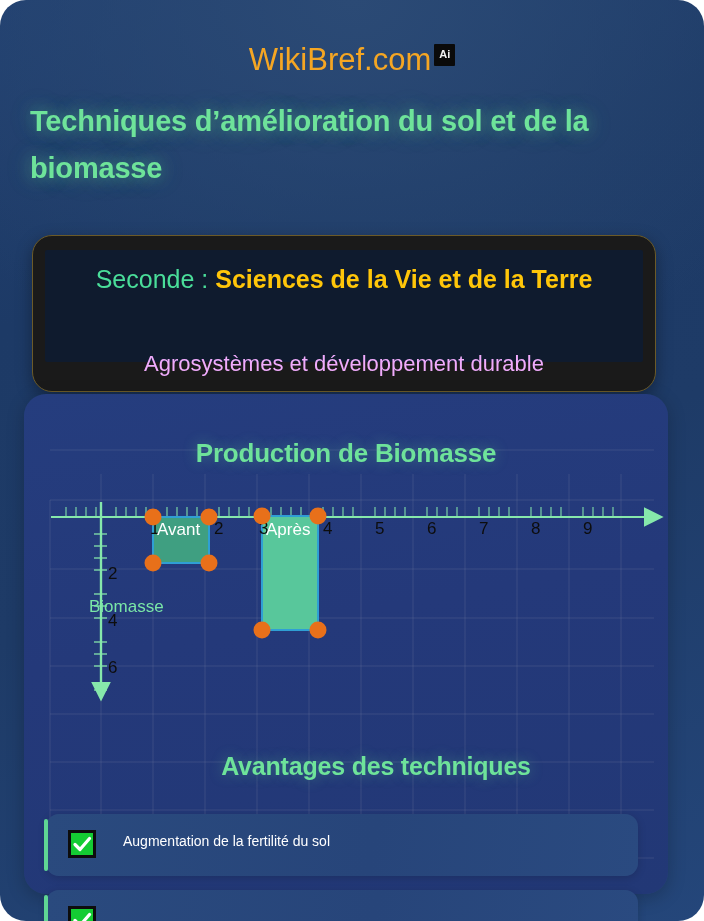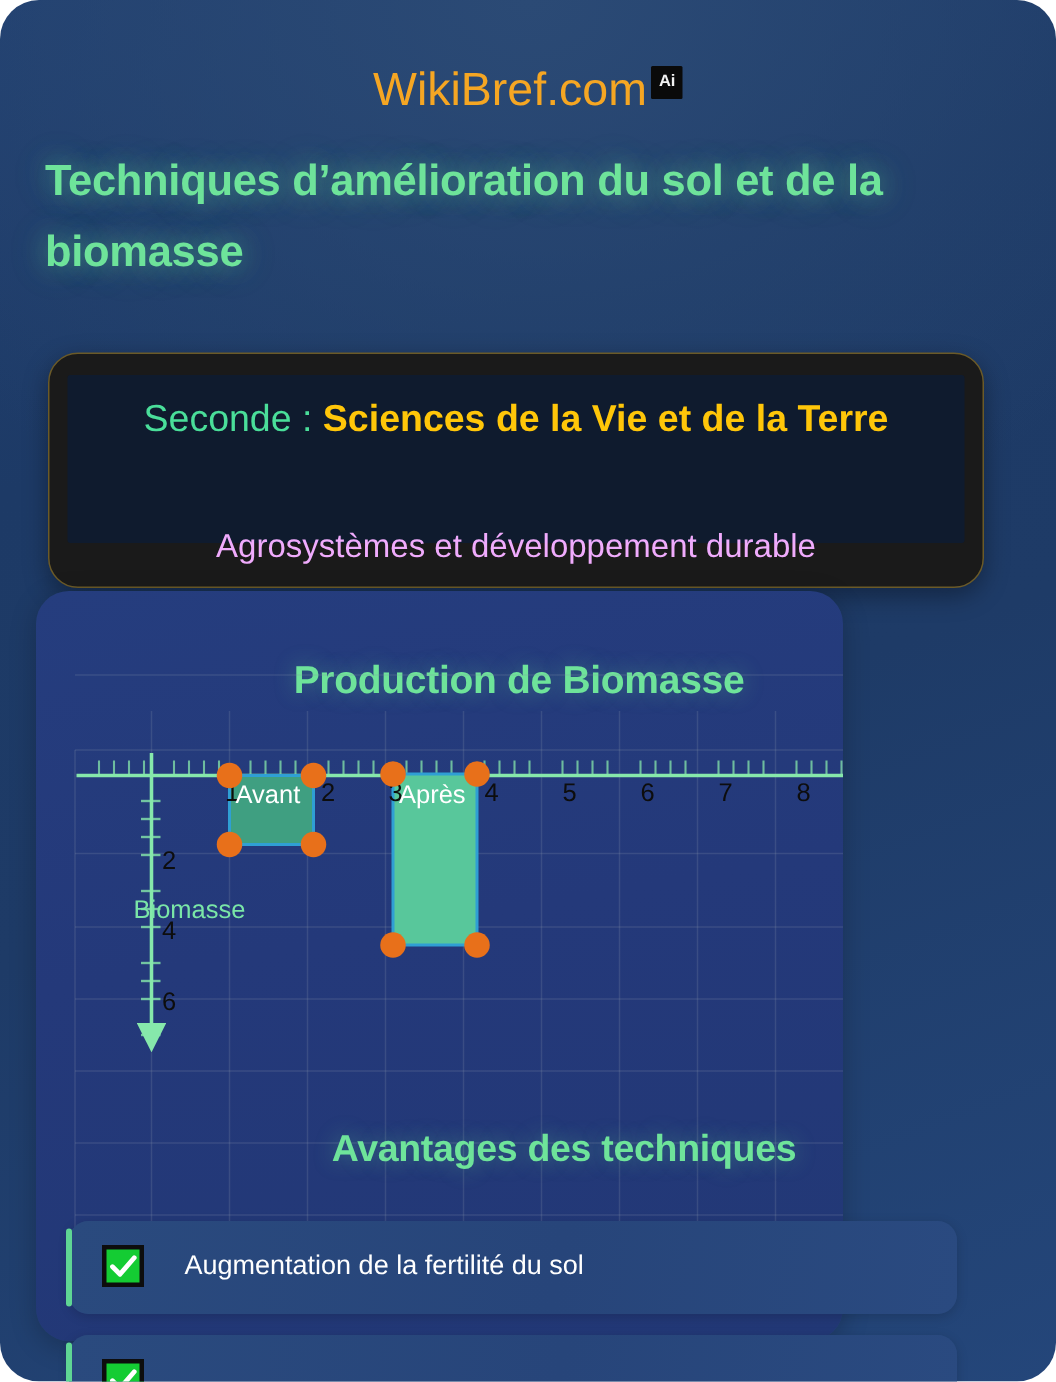--- a/index.html
+++ b/index.html
@@ -113,21 +113,21 @@
     text-align: center;
     font-size: 22px;
     color: #f0abfc;
     font-weight: 400;
   }
 
   
   .chart-card {
     position: absolute;
     left: 24px; top: 394px;
-    width: 538px;
+    width: 644px;
     height: 500px;
     background: linear-gradient(170deg, #253d7e 0%, #24397a 45%, #223876 100%);
     border-radius: 22px;
     box-shadow: 0 4px 18px rgba(0,0,0,0.22);
     overflow: hidden;
   }
   .chart-title {
     position: absolute;
     left: 0; top: 44px;
     width: 644px;
@@ -182,21 +182,21 @@
     width: 28px;
     height: 28px;
     background: #14cc33;
     border: 3px solid #0d0d0d;
     box-sizing: border-box;
   }
   .adv-check svg { display: block; }
   .adv-text {
     position: absolute;
     left: 77px; top: 19px;
-    font-size: 18px;
+    font-size: 14px;
     color: #ffffff;
     font-weight: 400;
   }
   .adv1 { top: 814px; }
   .adv2 { top: 890px; }
 </style>
 </head>
 <body>
 
 <div class="page">

